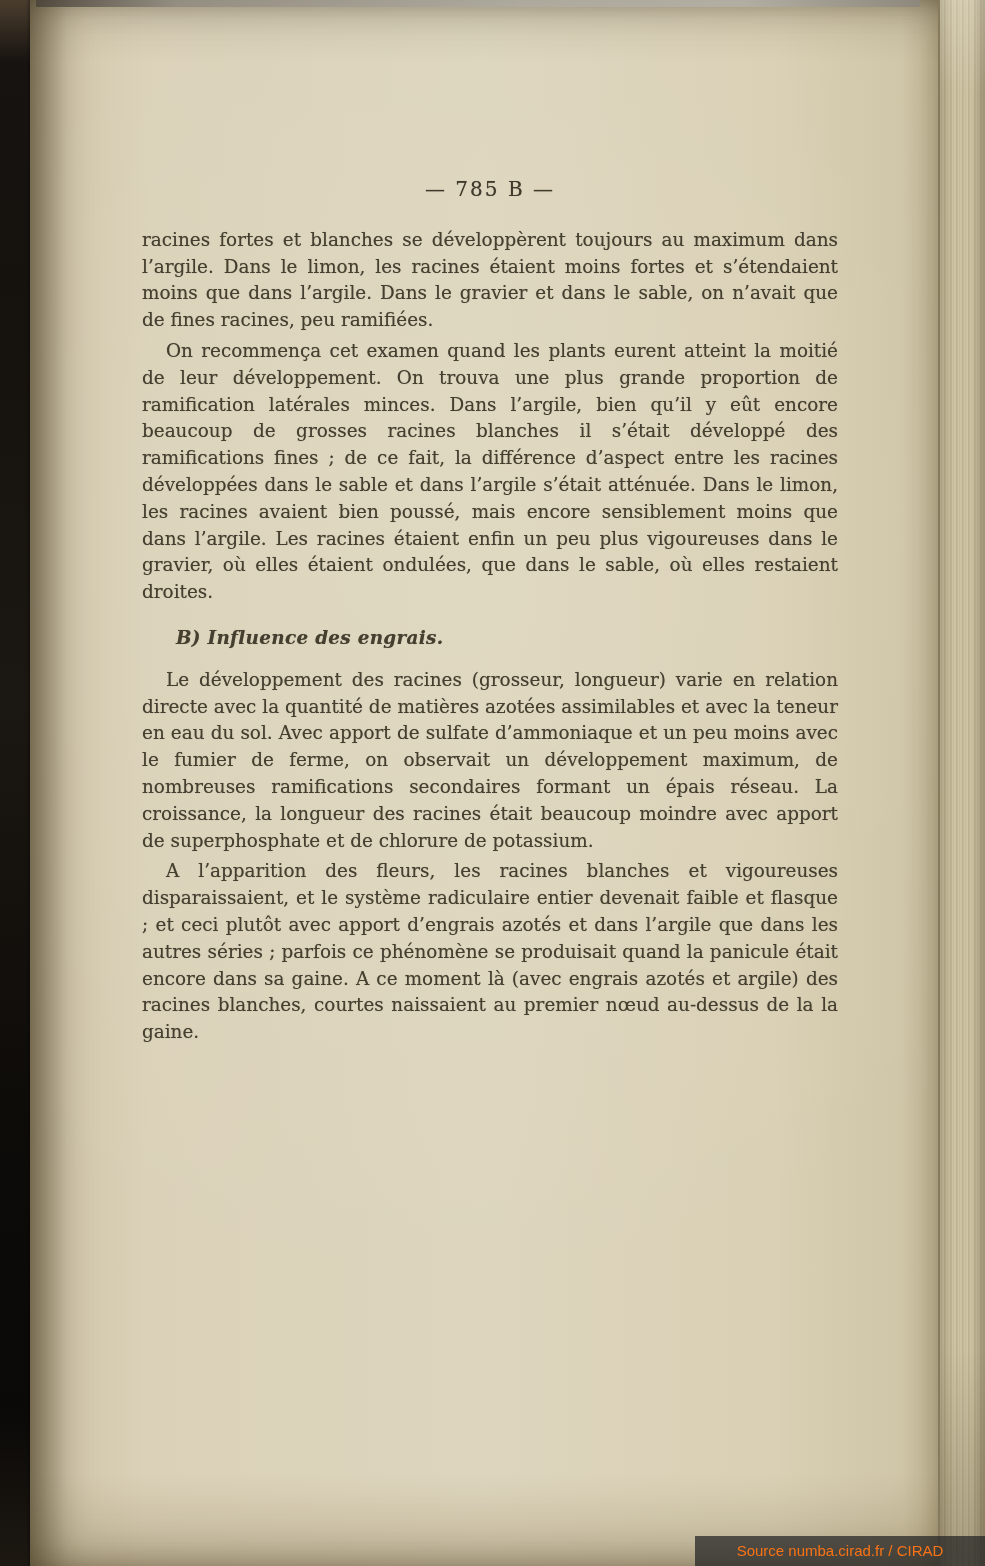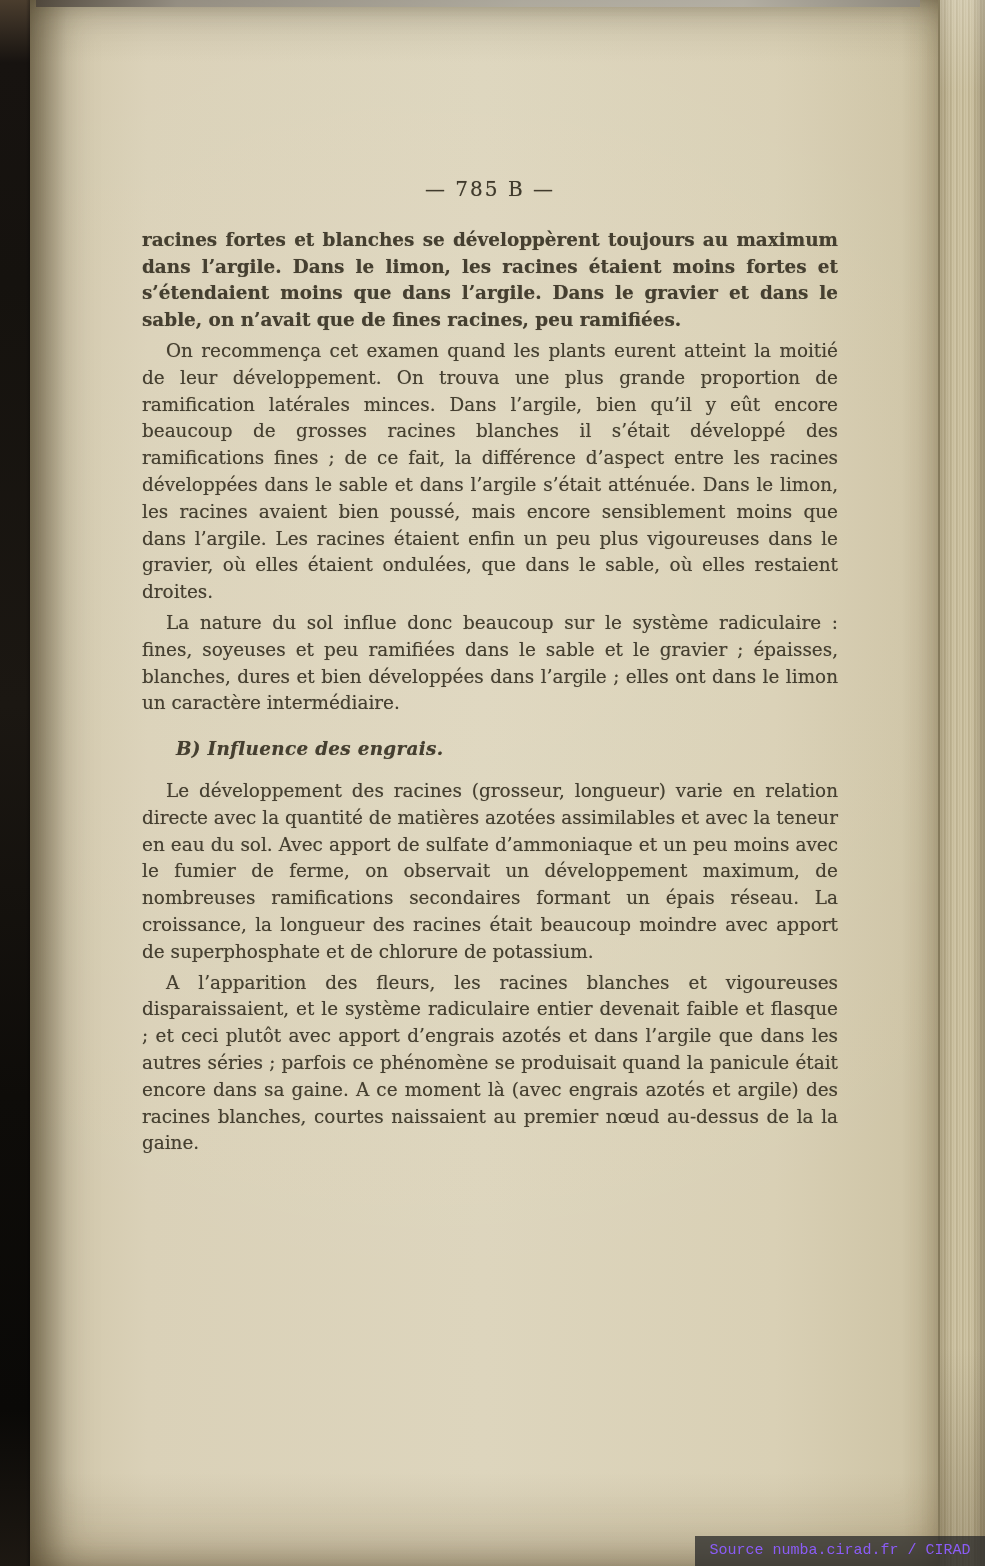--- a/index.html
+++ b/index.html
@@ -93,39 +93,39 @@
     font-size: 20px;
     letter-spacing: 2px;
     margin-bottom: 24px;
     color: #403a2c;
   }
 
   .para {
     margin-bottom: 4px;
     text-indent: 24px;
   }
-  .para.no-indent { text-indent: 0; font-weight: bold; }
+  .para.no-indent { text-indent: 0; }
 
   .section-heading {
     font-style: italic;
     font-weight: bold;
     font-size: 18.4px;
     letter-spacing: 0.3px;
     margin: 19px 0 15px 34px;
     text-align: left;
   }
 
   
   .source-bar {
     position: absolute;
     right: 0; bottom: 0;
     width: 290px; height: 30px;
     background: rgba(38,38,38,0.74);
-    color: #8b5cf6;
-    font-family: Liberation Mono, monospace;
+    color: #f97316;
+    font-family: Liberation Sans, sans-serif;
     font-size: 15px;
     line-height: 30px;
     text-align: center;
     text-shadow: none;
   }
 </style>
 </head>
 <body>
 
 <div class="scan">
@@ -134,21 +134,20 @@
 
   <div class="paper">
     <div class="text-column">
 
       <div class="page-number">— 785 B —</div>
 
       <p class="para no-indent">racines fortes et blanches se développèrent toujours au maximum dans l’argile. Dans le limon, les racines étaient moins fortes et s’étendaient moins que dans l’argile. Dans le gravier et dans le sable, on n’avait que de fines racines, peu ramifiées.</p>
 
       <p class="para">On recommença cet examen quand les plants eurent atteint la moitié de leur développement. On trouva une plus grande proportion de ramification latérales minces. Dans l’argile, bien qu’il y eût encore beaucoup de grosses racines blanches il s’était développé des ramifications fines ; de ce fait, la différence d’aspect entre les racines développées dans le sable et dans l’argile s’était atténuée. Dans le limon, les racines avaient bien poussé, mais encore sensiblement moins que dans l’argile. Les racines étaient enfin un peu plus vigoureuses dans le gravier, où elles étaient ondulées, que dans le sable, où elles restaient droites.</p>
 
-      <p class="para">La nature du sol influe donc beaucoup sur le système radiculaire : fines, soyeuses et peu ramifiées dans le sable et le gravier ; épaisses, blanches, dures et bien développées dans l’argile ; elles ont dans le limon un caractère intermédiaire.</p>
 
       <h3 class="section-heading">B) Influence des engrais.</h3>
 
       <p class="para">Le développement des racines (grosseur, longueur) varie en relation directe avec la quantité de matières azotées assimilables et avec la teneur en eau du sol. Avec apport de sulfate d’ammoniaque et un peu moins avec le fumier de ferme, on observait un développement maximum, de nombreuses ramifications secondaires formant un épais réseau. La croissance, la longueur des racines était beaucoup moindre avec apport de superphosphate et de chlorure de potassium.</p>
 
 
       <p class="para">A l’apparition des fleurs, les racines blanches et vigoureuses disparaissaient, et le système radiculaire entier devenait faible et flasque ; et ceci plutôt avec apport d’engrais azotés et dans l’argile que dans les autres séries ; parfois ce phénomène se produisait quand la panicule était encore dans sa gaine. A ce moment là (avec engrais azotés et argile) des racines blanches, courtes naissaient au premier nœud au-dessus de la la gaine.</p>
 
 
 

